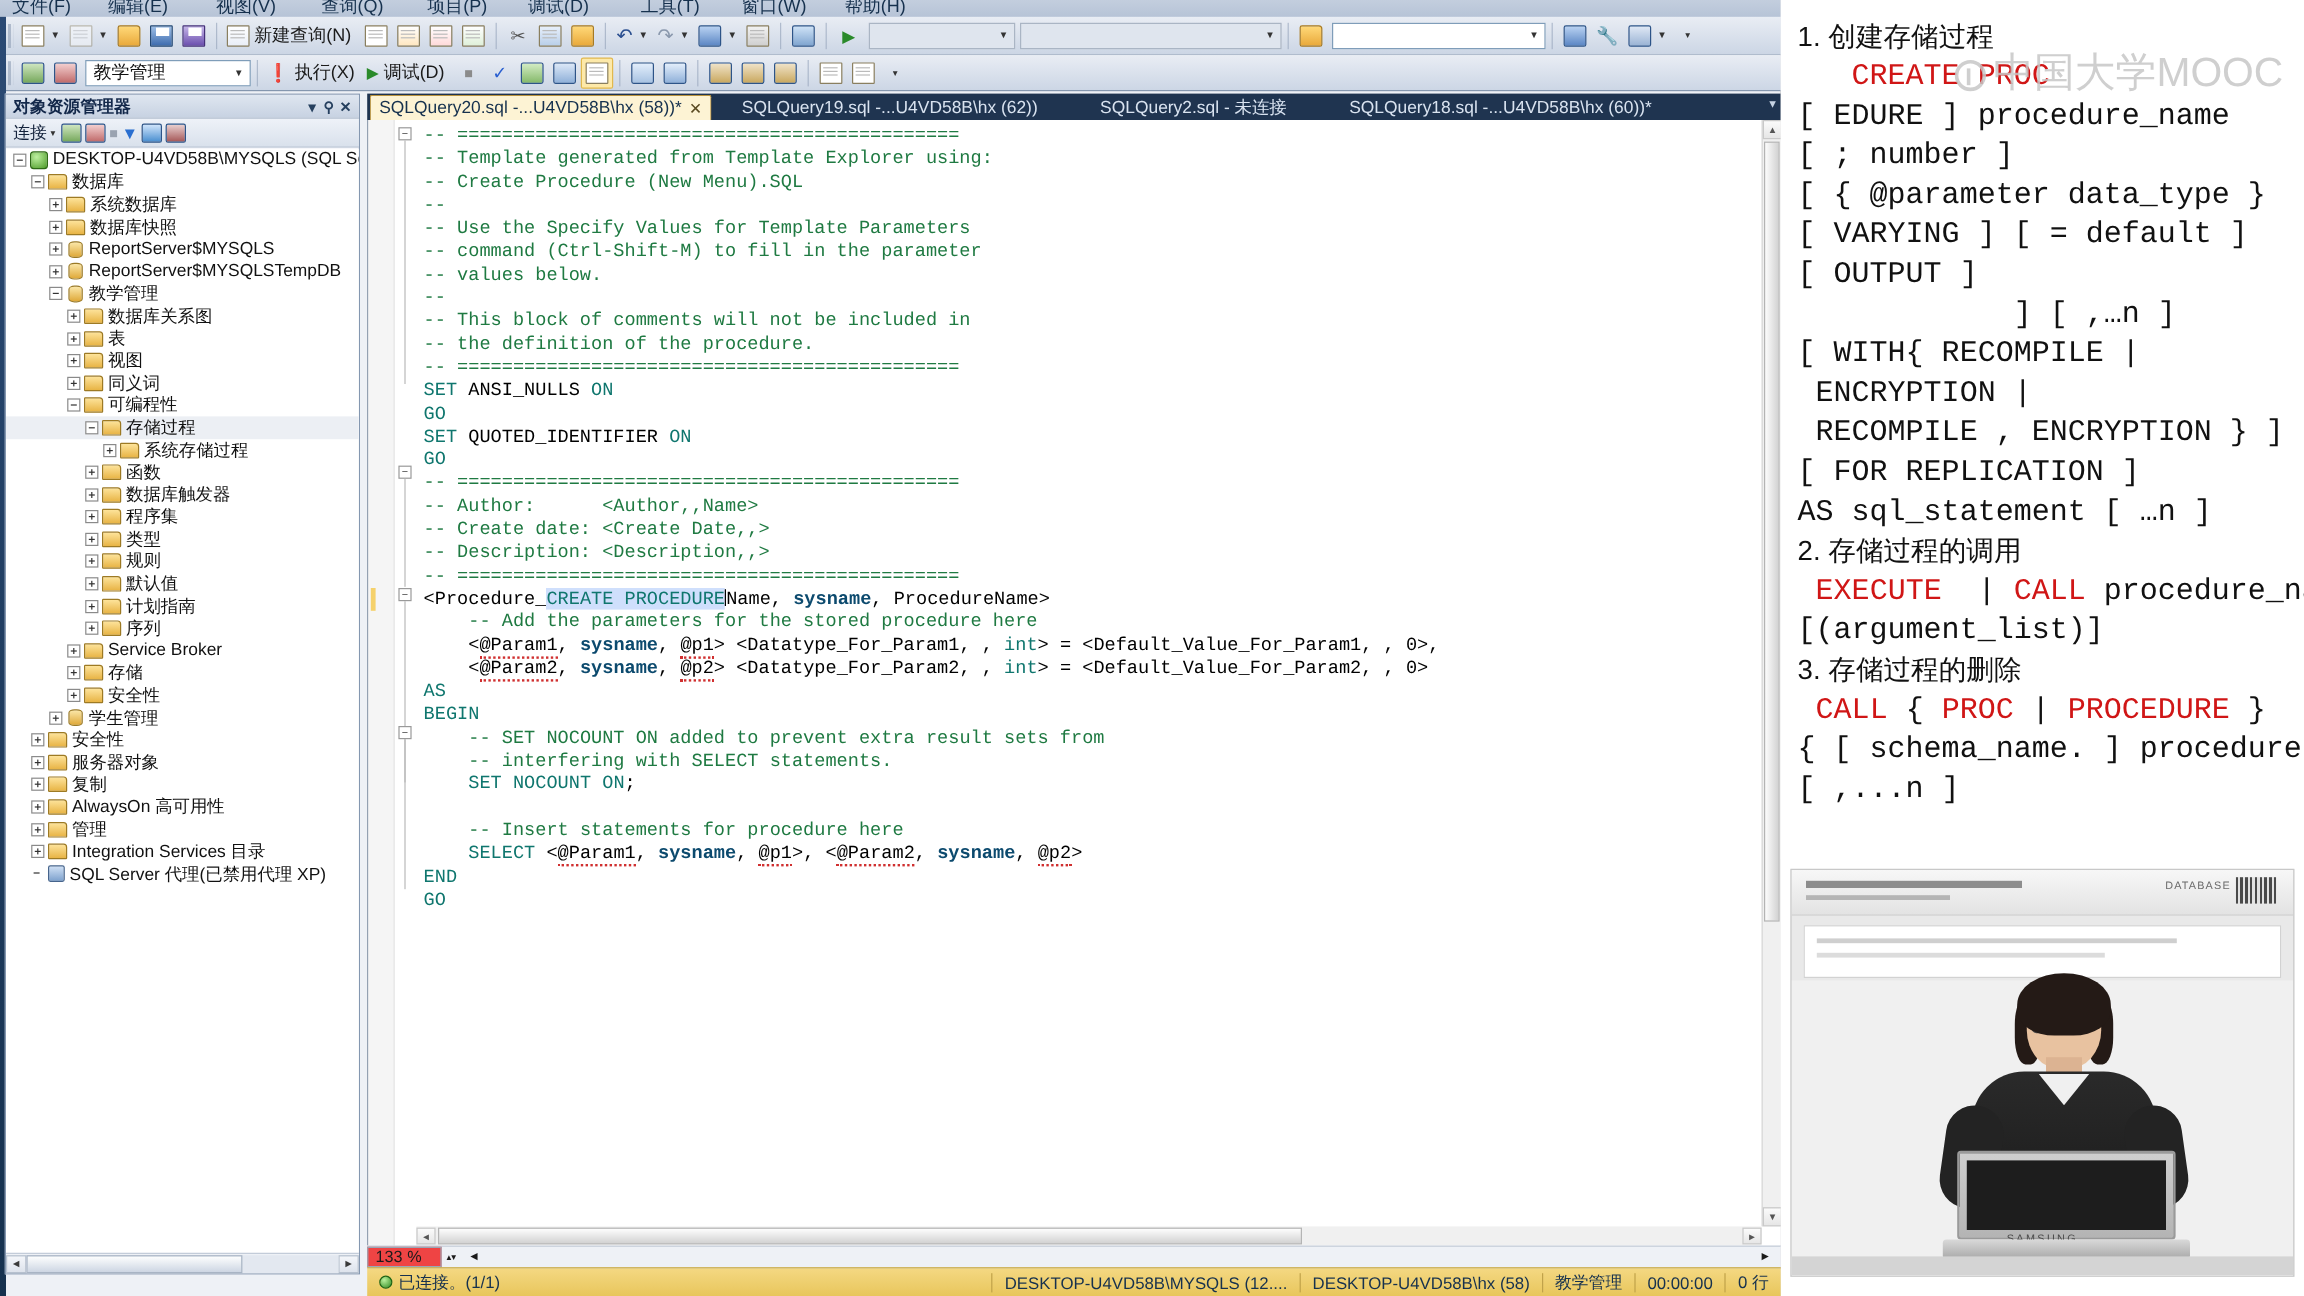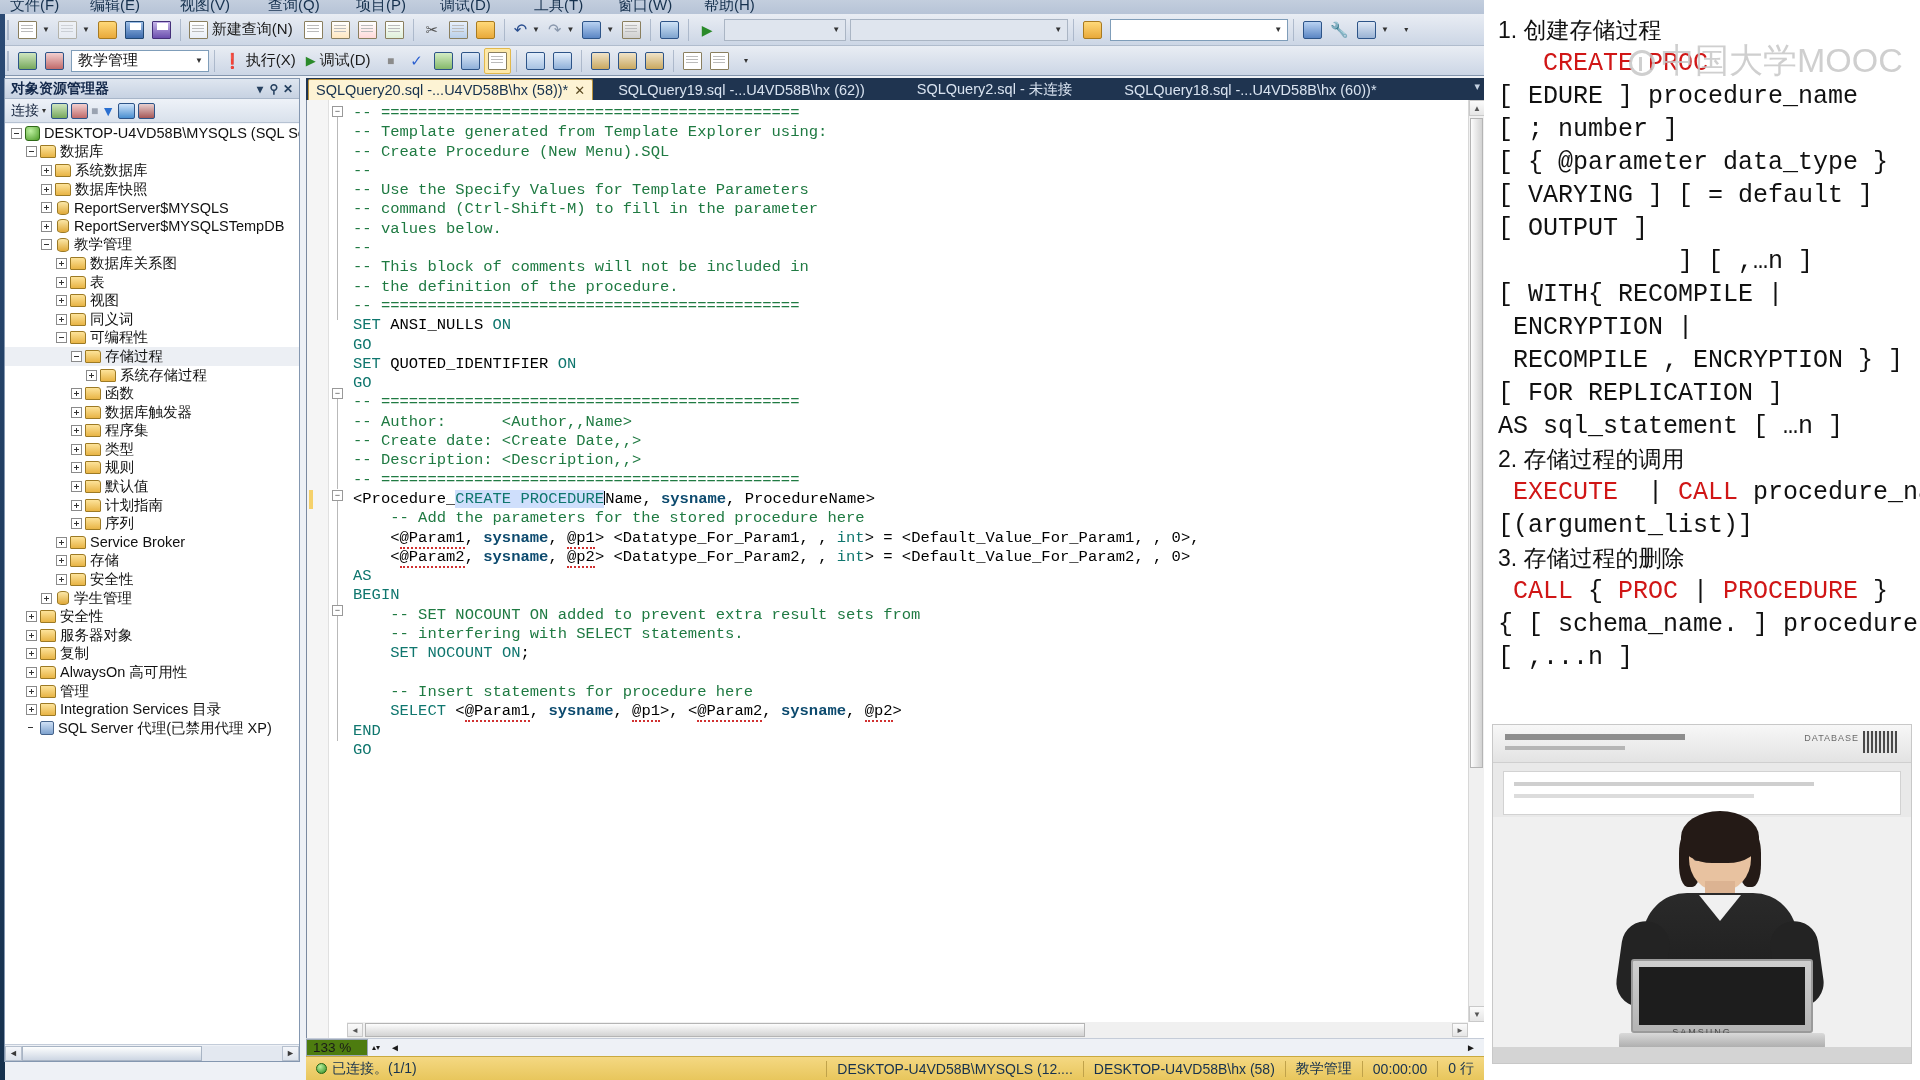--- a/index.html
+++ b/index.html
@@ -184,21 +184,21 @@
     background:linear-gradient(#fdfdfd,#d2d2d2); border:1px solid #b4b4b4; }
   .hscroll-ed .hb { width:16px; height:14px; display:flex; align-items:center; justify-content:center;
     font-size:8px; color:#555; background:linear-gradient(#fbfbfb,#e6e6e6); border:1px solid #c9c9c9;}
 
   
   .zoomrow {
     position:absolute; left:306px; bottom:24px; right:0; height:18px;
     background:#eef1f6; display:flex; align-items:center; border-top:1px solid #c5ccd8;
     font-size:13.5px; color:#1a1a1a;
   }
-  .zoombox { width:62px; height:17px; background:#4d7c0f; border:1px solid #9aa6b6;
+  .zoombox { width:62px; height:17px; background:#ef4444; border:1px solid #9aa6b6;
     display:flex; align-items:center; padding-left:6px; }
 
   
   .statusbar {
     position:absolute; left:306px; bottom:0; right:0; height:24px;
     background:linear-gradient(#f4d882,#e8c65c);
     border-top:1px solid #c9a93f;
     display:flex; align-items:center; font-size:14px; color:#16314e;
   }
   .statusbar .cell { padding:0 10px; height:24px; display:flex; align-items:center; white-space:nowrap; }

